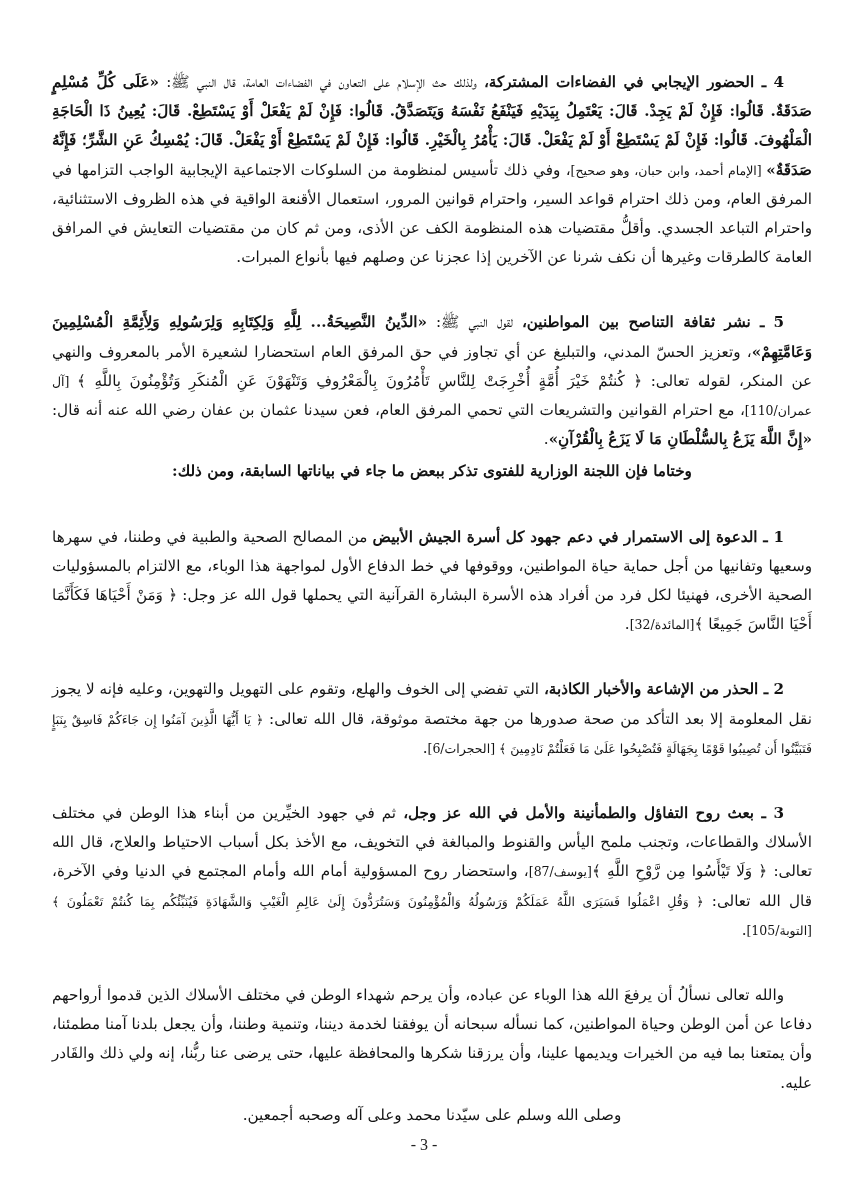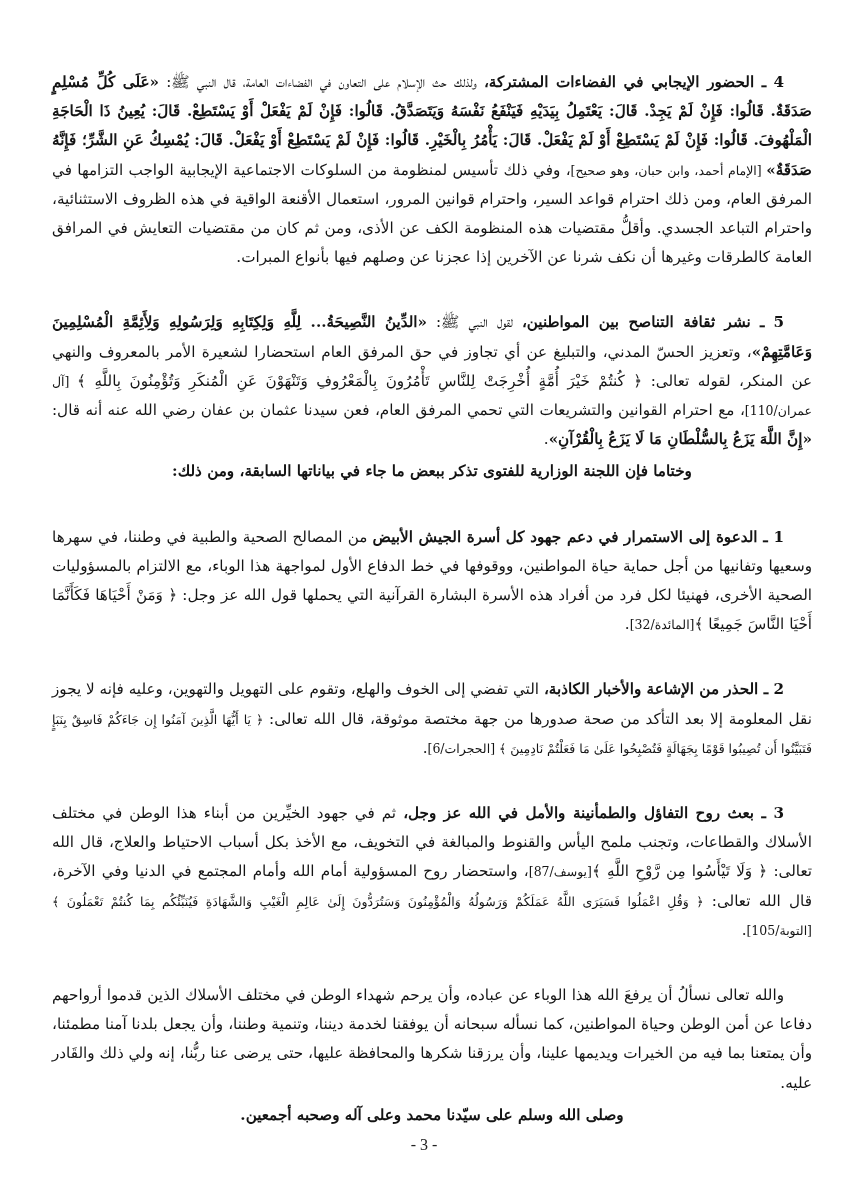--- a/index.html
+++ b/index.html
@@ -36,21 +36,21 @@
   }
   .para.centered {
     text-align-last: center;
   }
   .b { font-weight: bold; }
   .hadith { font-weight: bold; }
   .quran { font-style: normal; }
   .small { font-size: 12.5px; }
   .num { font-weight: bold; }
   .closing {
-    font-weight: bold;
+    font-weight: normal;
     text-align: center;
     text-align-last: center;
     margin-top: 0;
   }
   .page-number {
     position: absolute;
     top: 1136px;
     left: 0;
     width: 848px;
     text-align: center;

